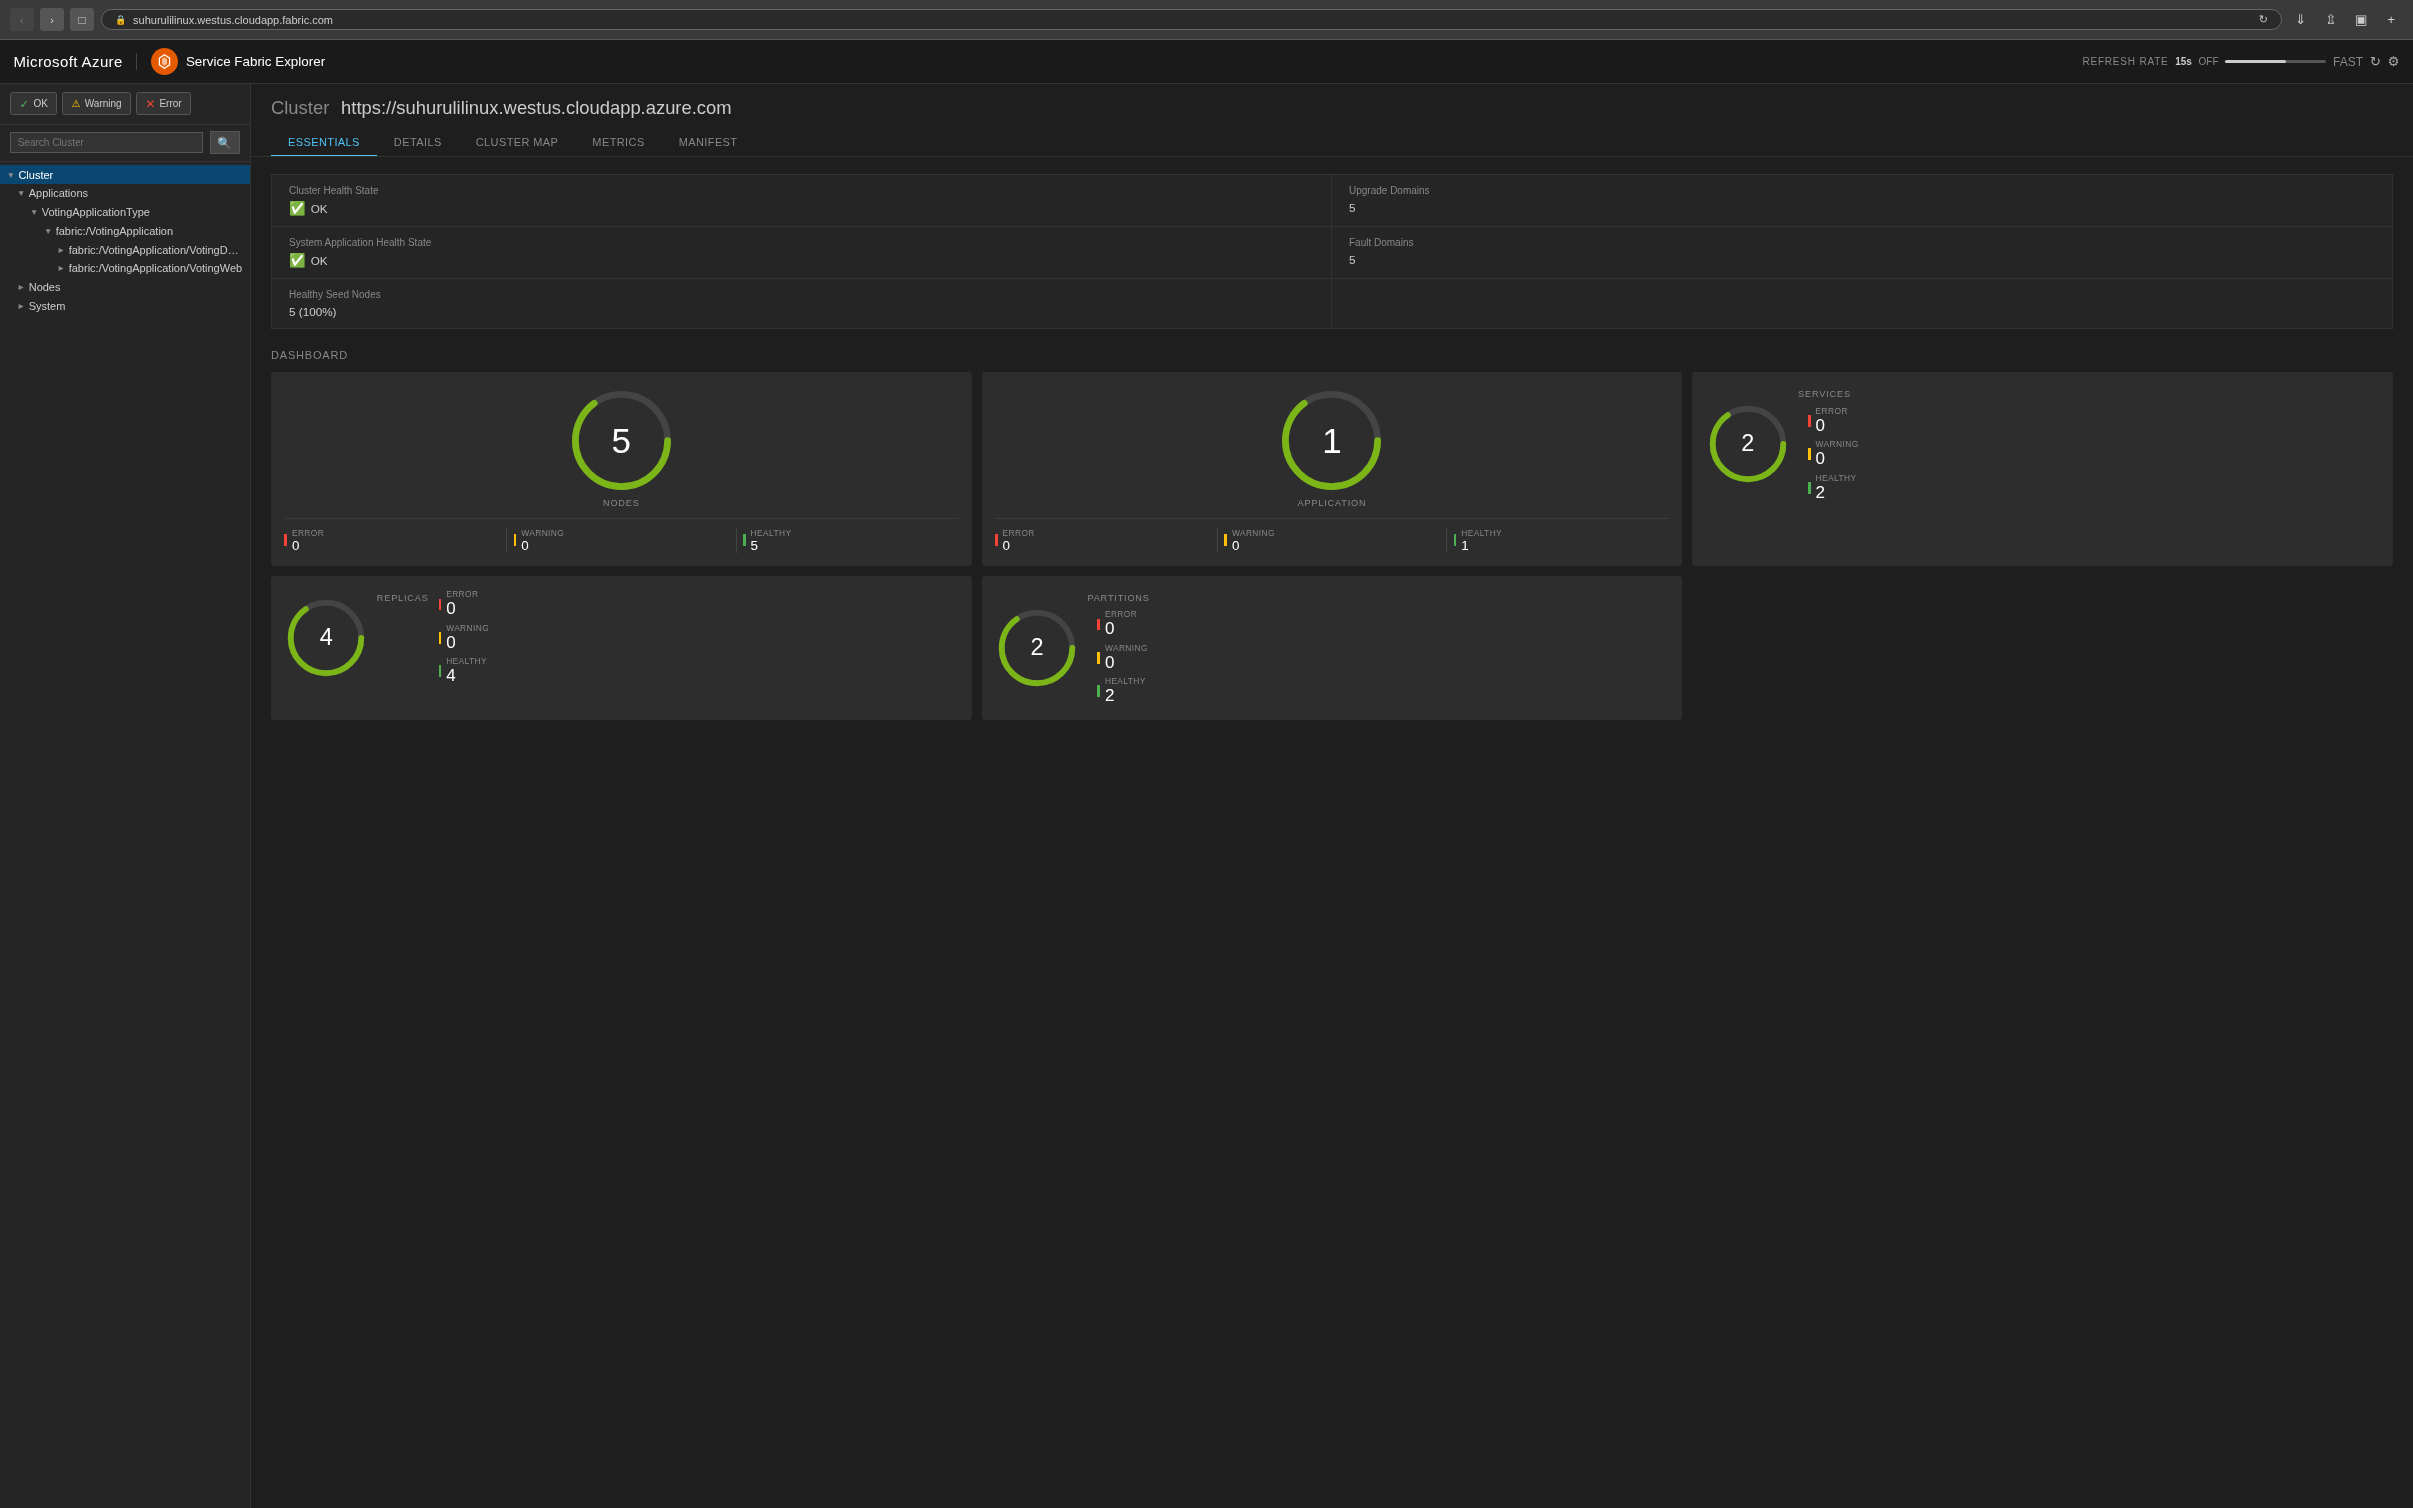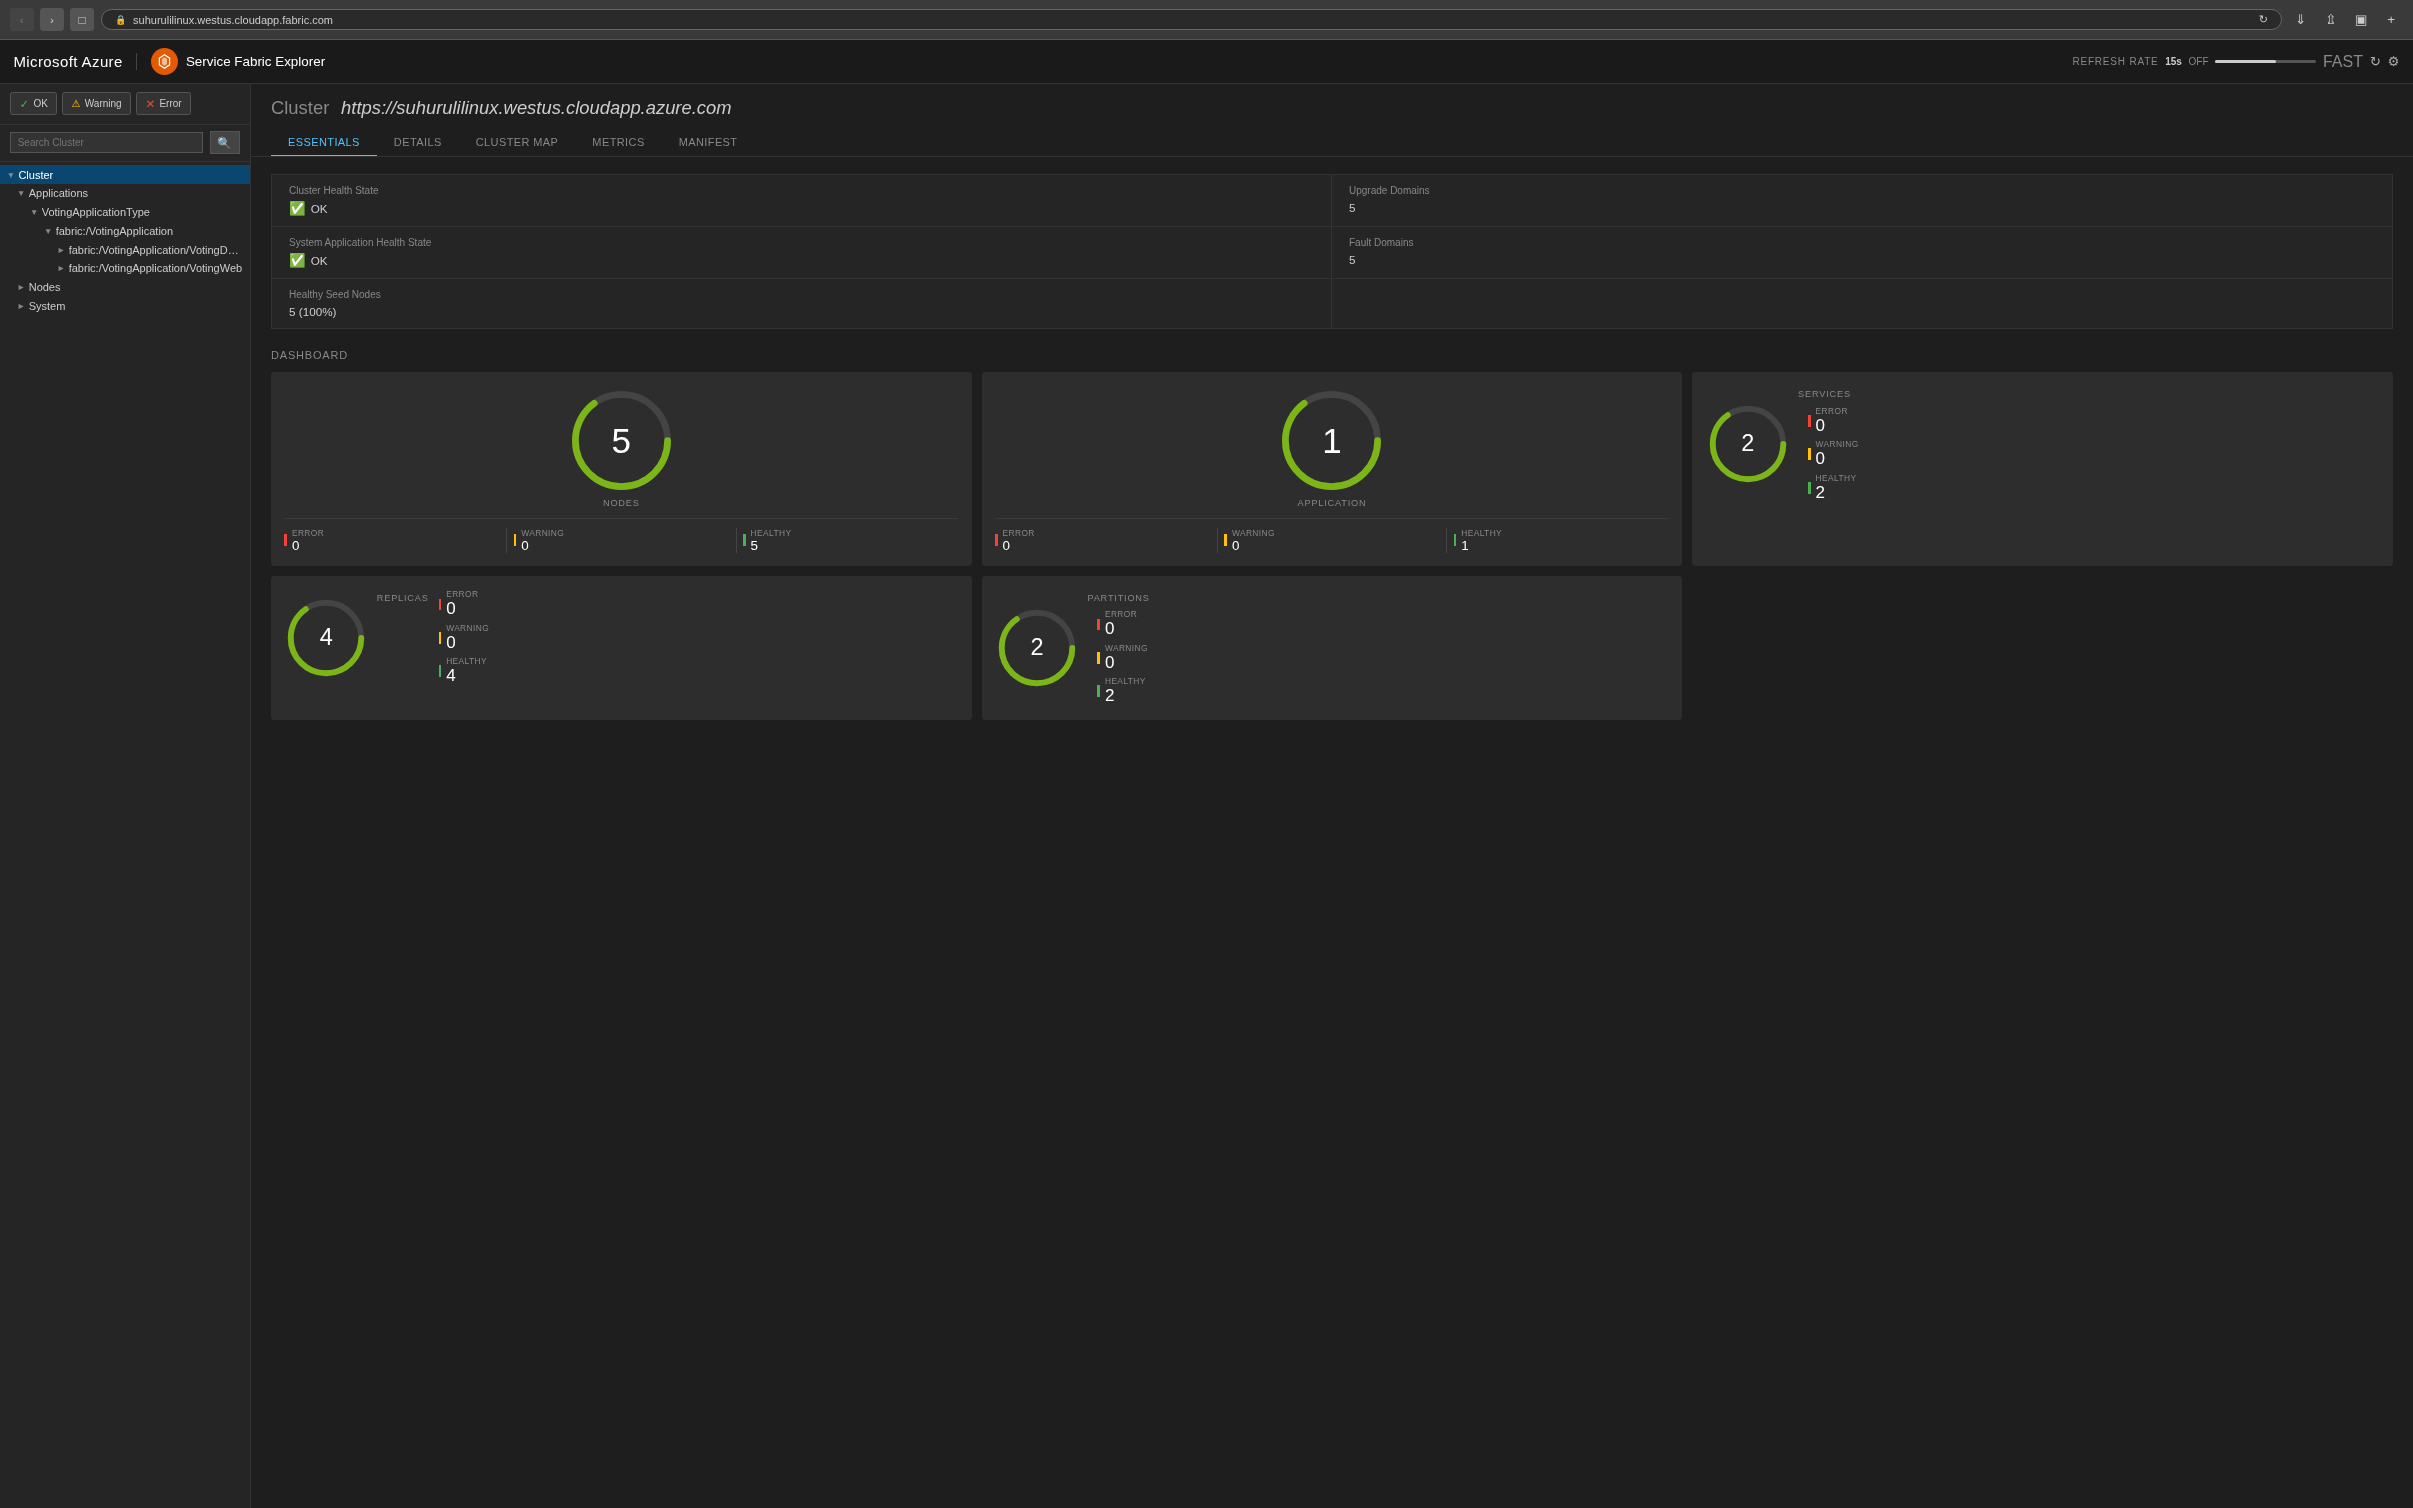--- a/index.html
+++ b/index.html
@@ -98,21 +98,21 @@
       background: #555;
       border-radius: 1.7px;
       position: relative;
     }
     .refresh-slider-fill {
       height: 100%;
       background: #ccc;
       border-radius: 1.7px;
       width: 60%;
     }
-    .refresh-fast { color: #888; font-size: 16px; text-align: center; }
+    .refresh-fast { color: #888; font-size: 12px; text-align: center; }
     .refresh-icon { font-size: 13.4px; cursor: pointer; color: #aaa; }
     .settings-icon { font-size: 13.4px; cursor: pointer; color: #aaa; }
 
     
     .main-area { display: flex; flex: 1; overflow: hidden; }
 
     
     .sidebar {
       width: 251px;
       background: #252526;
@@ -194,21 +194,21 @@
     .content-header {
       padding: 13.4px 20px 0;
       border-bottom: 0.8px solid #333;
     }
     .cluster-title {
       font-size: 18.4px;
       color: #ccc;
       margin-bottom: 10px;
     }
     .cluster-title span.cluster-word { color: #888; margin-right: 6.7px; }
-    .cluster-title span.url { color: #ccc; font-style: italic; }
+    .cluster-title span.url { color: #ccc; }
 
     .tabs { display: flex; gap: 0; }
     .tab {
       padding: 6.7px 17px;
       color: #888;
       cursor: pointer;
       font-size: 11px;
       letter-spacing: 0.4px;
       border-bottom: 1.7px solid transparent;
       text-transform: uppercase;

